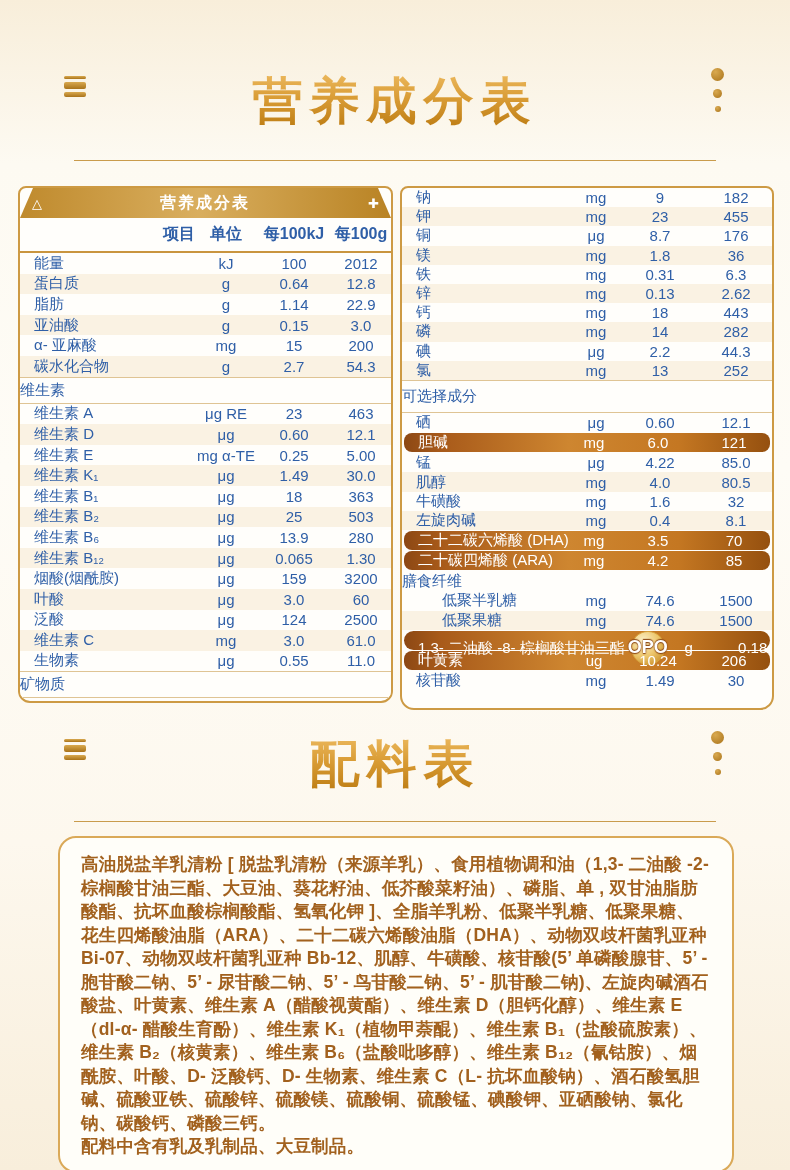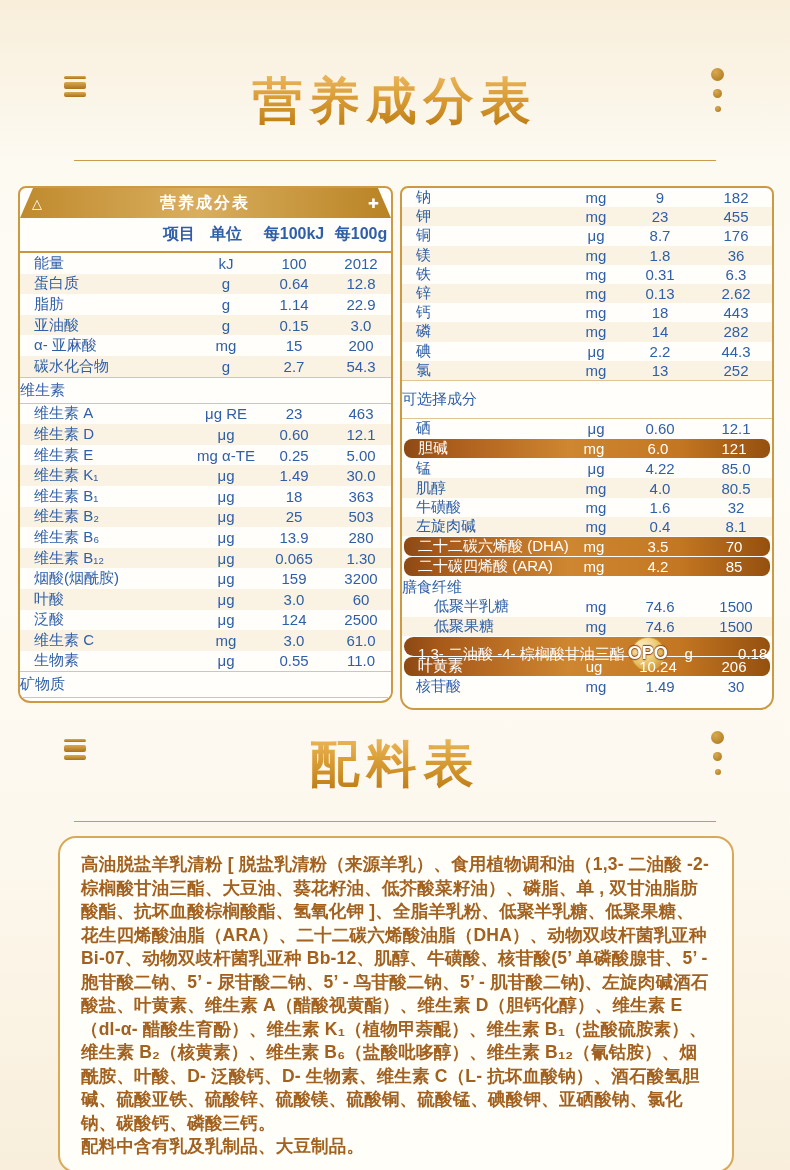--- a/index.html
+++ b/index.html
@@ -47,28 +47,28 @@
   .col-head{display:grid;grid-template-columns:1fr 62px 74px 60px;height:35px;align-items:center;
     border-bottom:2px solid #C9953F;font-size:16px;color:var(--blue);font-weight:bold;}
   .col-head span:first-child{padding-left:14px;}
   .col-head span{text-align:center;}
   .col-head span:first-child{text-align:right;}
 
   .row{display:grid;grid-template-columns:1fr 62px 74px 60px;height:20.6px;align-items:center;
     font-size:15px;color:var(--blue);}
   #right-table .row{grid-template-columns:1fr 48px 80px 72px;height:19.2px;}
   .row .n{padding-left:14px;display:flex;align-items:center;white-space:nowrap;}
-  .row.ind .n{padding-left:32px;}
+  .row.ind .n{padding-left:40px;}
   .c.u,.c.a,.c.b{text-align:center;white-space:nowrap;}
   .row.alt{background:rgba(244,228,198,0.45);}
 
   .section-row{display:flex;align-items:center;height:27px;font-size:15px;color:var(--blue);
     border-top:1.5px solid var(--divider);border-bottom:1.5px solid var(--divider);
     background:#FFFEFB;}
-  #right-table .section-row{height:39px;}
+  #right-table .section-row{height:33px;}
   #right-table .section-row.plain{border:none;height:20px;}
 
   .row.hl{height:20px;margin:1px 2px;border-radius:8px;color:#fff;
     background:linear-gradient(90deg,#8C4814 0%,#A85A1A 10%,#CE8630 45%,#C47722 75%,#95500F 100%);}
   .row.hl .c, .row.hl .n{color:#fff;}
   .row.hl.tall{height:40px;border-radius:20px;}
   .two{display:flex;flex-direction:row;line-height:15px;font-size:15px;white-space:nowrap;}
   .opo{width:34px;height:34px;border-radius:50%;flex:0 0 auto;
     background:radial-gradient(circle at 35% 30%,#FDF3CD,#ECC56A 50%,#CE9733 82%);
     border:1px solid #D9A33C;color:#fff;font-weight:bold;font-size:18px;
@@ -356,21 +356,21 @@
           <div class="row alt ind">
             <span class="c n">低聚果糖</span>
             <span class="c u">mg</span>
             <span class="c a">74.6</span>
             <span class="c b">1500</span>
           </div>
           <div class="row hl tall">
             <span class="c n">
               <span class="two">
                 <span>1,3- 二油酸 -</span>
-                <span>4- 棕榈酸甘油三酯</span>
+                <span>8- 棕榈酸甘油三酯</span>
               </span>
               <span class="opo">OPO</span>
             </span>
             <span class="c u">g</span>
             <span class="c a">0.18</span>
             <span class="c b">3.6</span>
           </div>
           <div class="row hl">
             <span class="c n">叶黄素</span>
             <span class="c u">ug</span>

